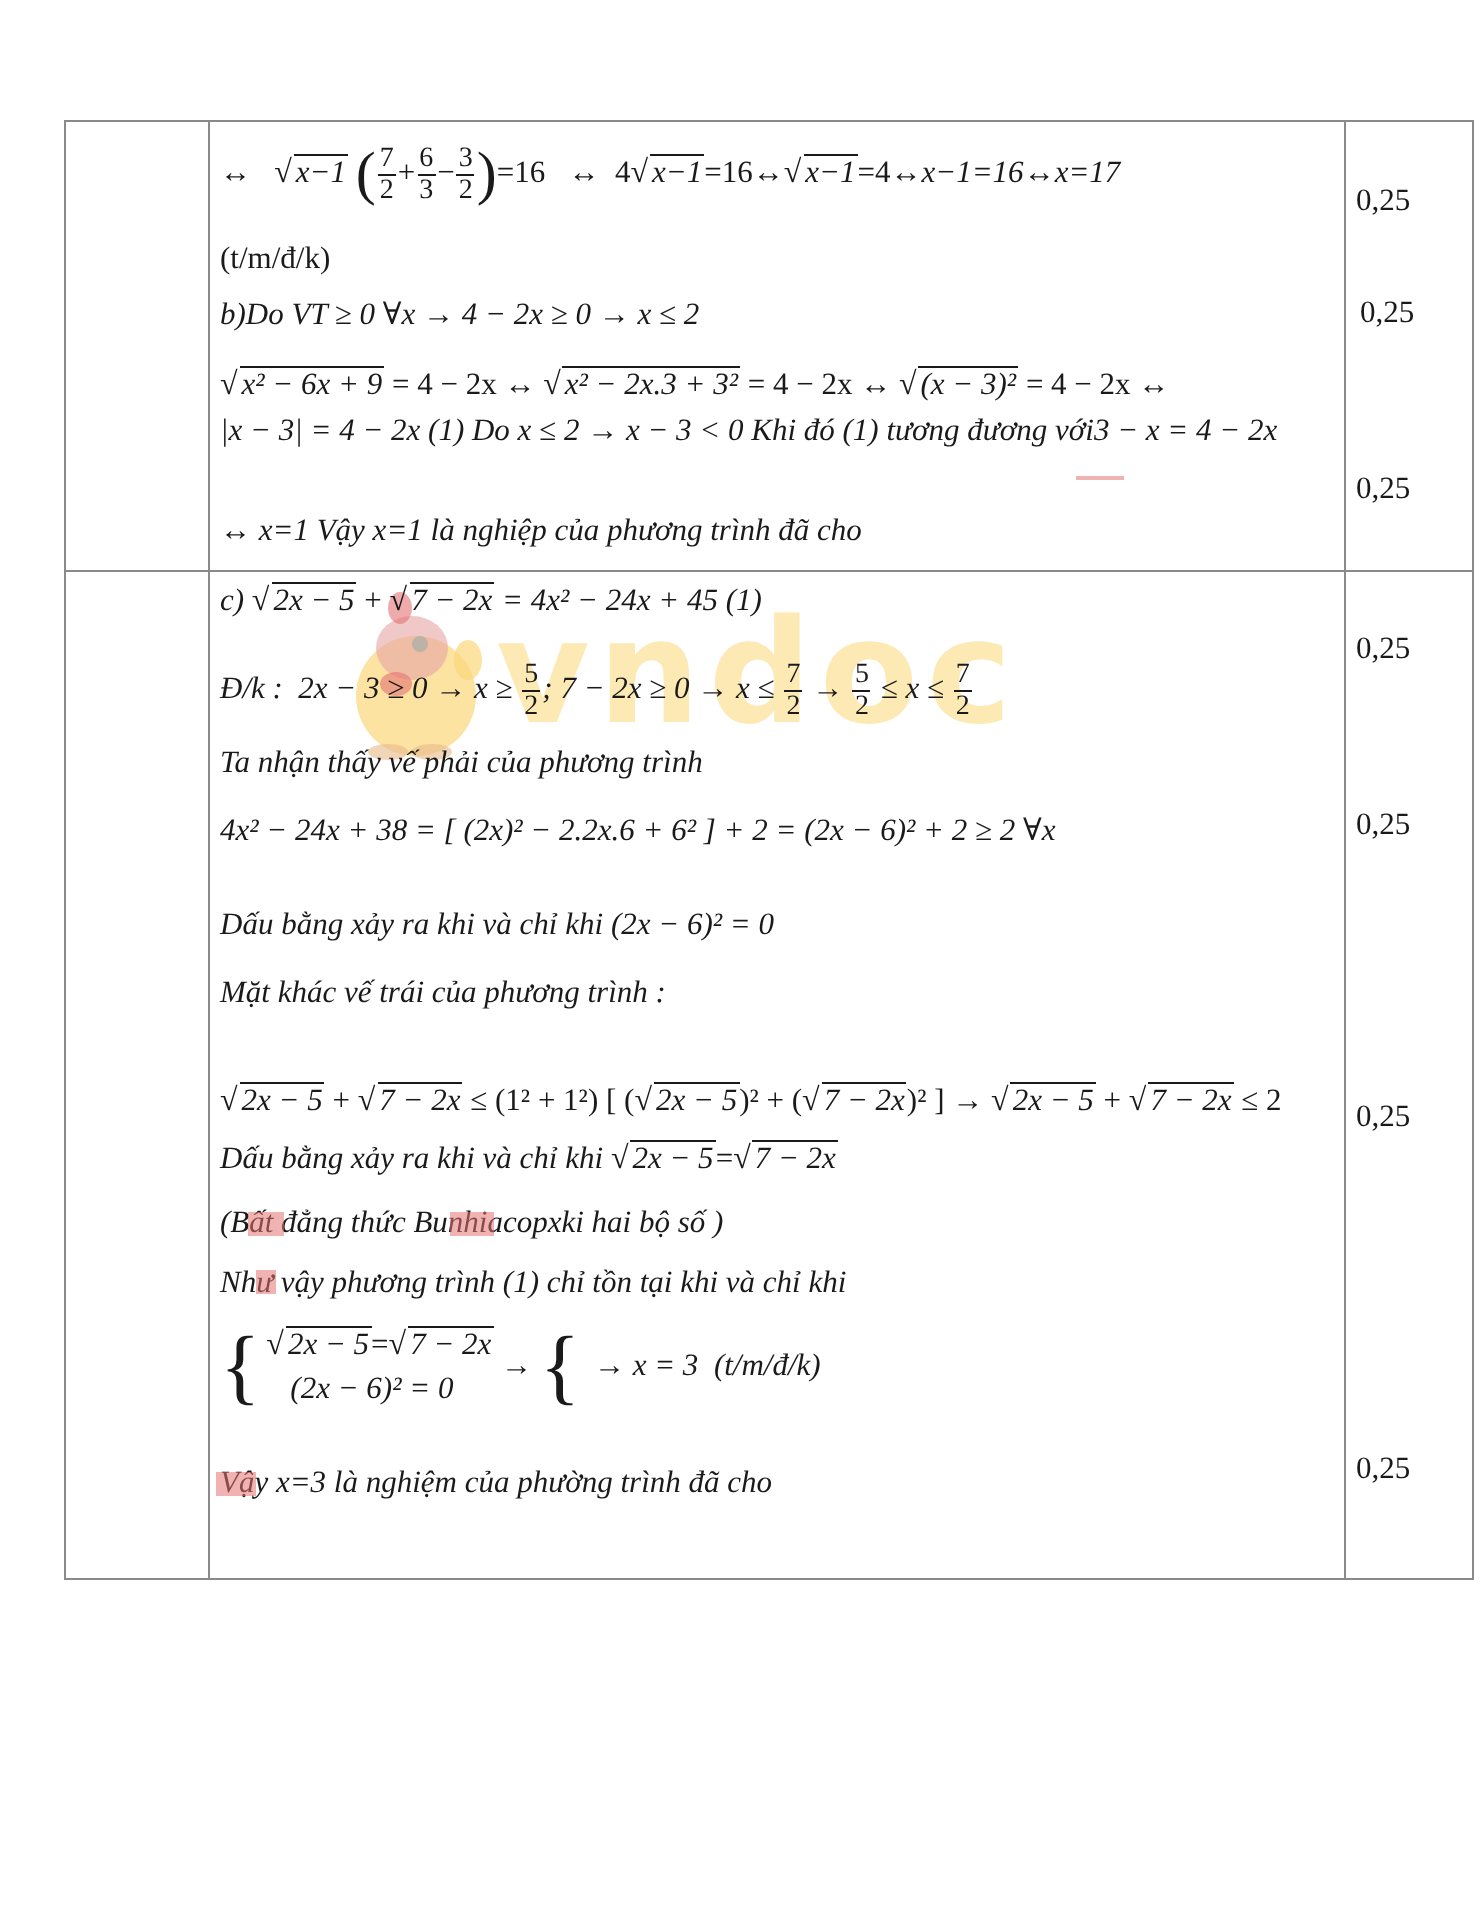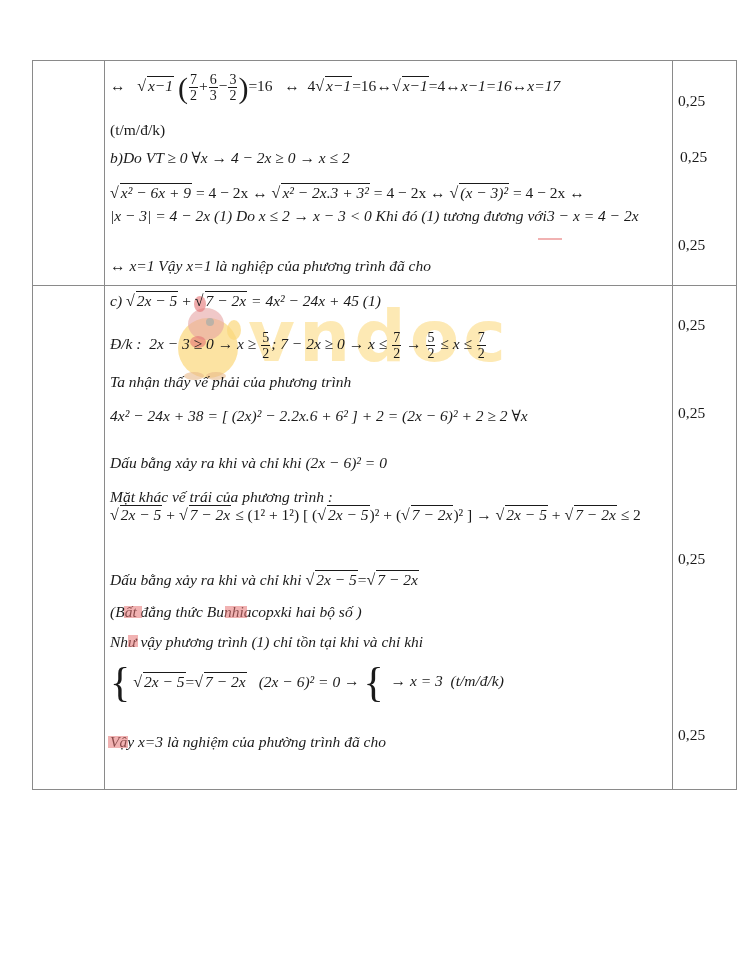--- a/index.html
+++ b/index.html
@@ -18,21 +18,21 @@
           font-size:14px; line-height:15px; margin:0 1px; }
   .frac .n { border-bottom:1px solid #1a1a1a; padding:0 1px; }
   .big { font-size:30px; vertical-align:middle; line-height:20px; font-weight:200; }
   .watermark { position:absolute; left:170px; top:288px; width:430px; height:100px; pointer-events:none; }
   .wm-text { position:absolute; left:78px; top:-2px; font-family:"DejaVu Sans", sans-serif; font-weight:bold;
              font-size:72px; letter-spacing:4px; color:#fde6a8; opacity:0.85; line-height:100px; }
   .wm-chick { position:absolute; left:0; top:2px; width:80px; height:92px; }
   .redmark { position:absolute; background:#e57373; opacity:0.55; }
   .brace-sys { display:inline-flex; align-items:center; vertical-align:middle; }
   .brace { font-size:42px; line-height:40px; font-weight:200; margin-right:3px; }
-  .sys { display:inline-flex; flex-direction:row; line-height:22px; }
+  .sys { display:inline-flex; flex-direction:column; line-height:22px; }
 </style>
 </head>
 <body>
 
 <div class="tbl">
   <div class="vline" style="left:71px"></div>
   <div class="vline" style="left:639px"></div>
   <div class="hline" style="top:224px"></div>
 </div>
 
@@ -107,21 +107,21 @@
       <span class="n">7</span>
       <span>2</span>
     </span>
 </div>
 <div class="line it" style="top:372px">Ta nhận thấy vế phải của phương trình</div>
 <div class="line it" style="top:406px">4x² − 24x + 38 = [ (2x)² − 2.2x.6 + 6² ] + 2 = (2x − 6)² + 2 ≥ 2  ∀x</div>
 <div class="line" style="top:453px">
   <span class="it">Dấu bằng xảy ra khi và chỉ khi</span> <span class="it">(2x − 6)² = 0</span>
 </div>
 <div class="line it" style="top:487px">Mặt khác vế trái của phương trình :</div>
-<div class="line" style="top:505px">
+<div class="line" style="top:541px">
   <span class="rad">√</span><span class="sqrt it">2x − 5</span> <span>+</span> <span class="rad">√</span><span class="sqrt it">7 − 2x</span>
   <span>≤ (1² + 1²) [ (</span><span class="rad">√</span><span class="sqrt it">2x − 5</span><span>)² + (</span><span class="rad">√</span><span class="sqrt it">7 − 2x</span><span>)² ] →</span>
   <span class="rad">√</span><span class="sqrt it">2x − 5</span> <span>+</span> <span class="rad">√</span><span class="sqrt it">7 − 2x</span> <span>≤ 2</span>
 </div>
 <div class="line" style="top:570px">
   <span class="it">Dấu bằng xảy ra khi và chỉ khi</span>
   <span class="rad">√</span><span class="sqrt it">2x − 5</span><span>=</span><span class="rad">√</span><span class="sqrt it">7 − 2x</span>
 </div>
 <div class="line it" style="top:602px">(Bất đẳng thức Bunhiacopxki hai bộ số )</div>
 <div class="redmark" style="left:124px;top:606px;width:18px;height:12px"></div>

